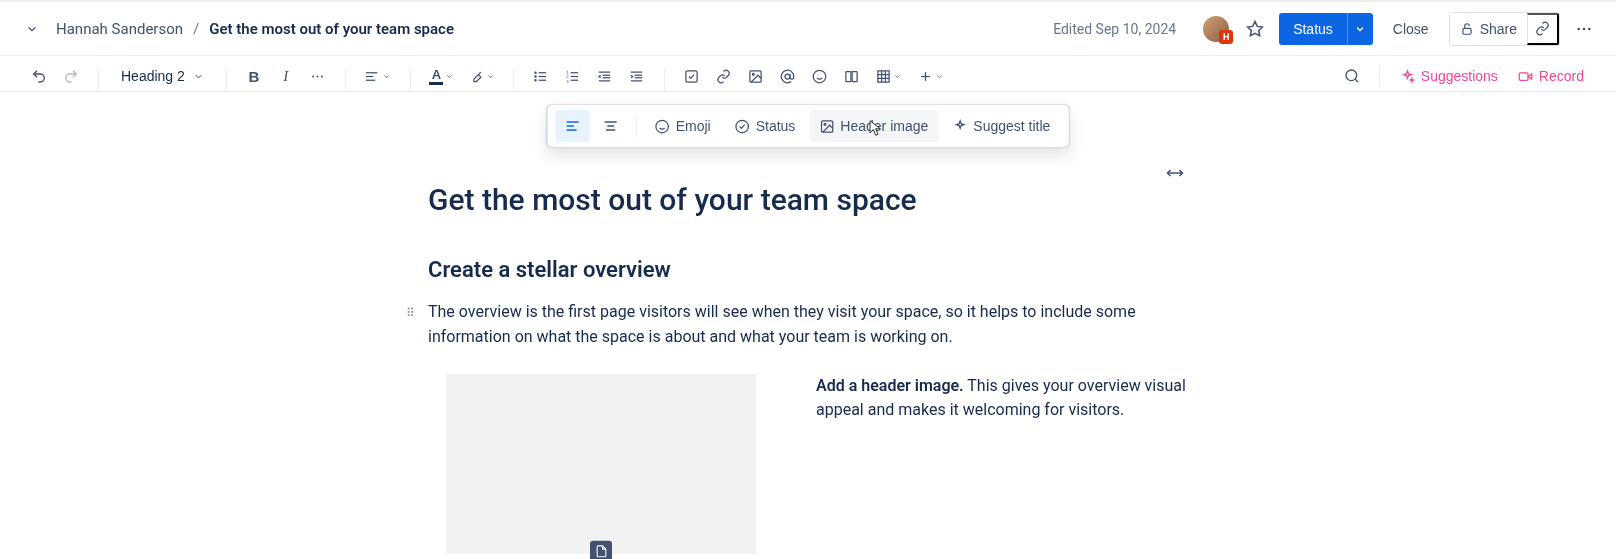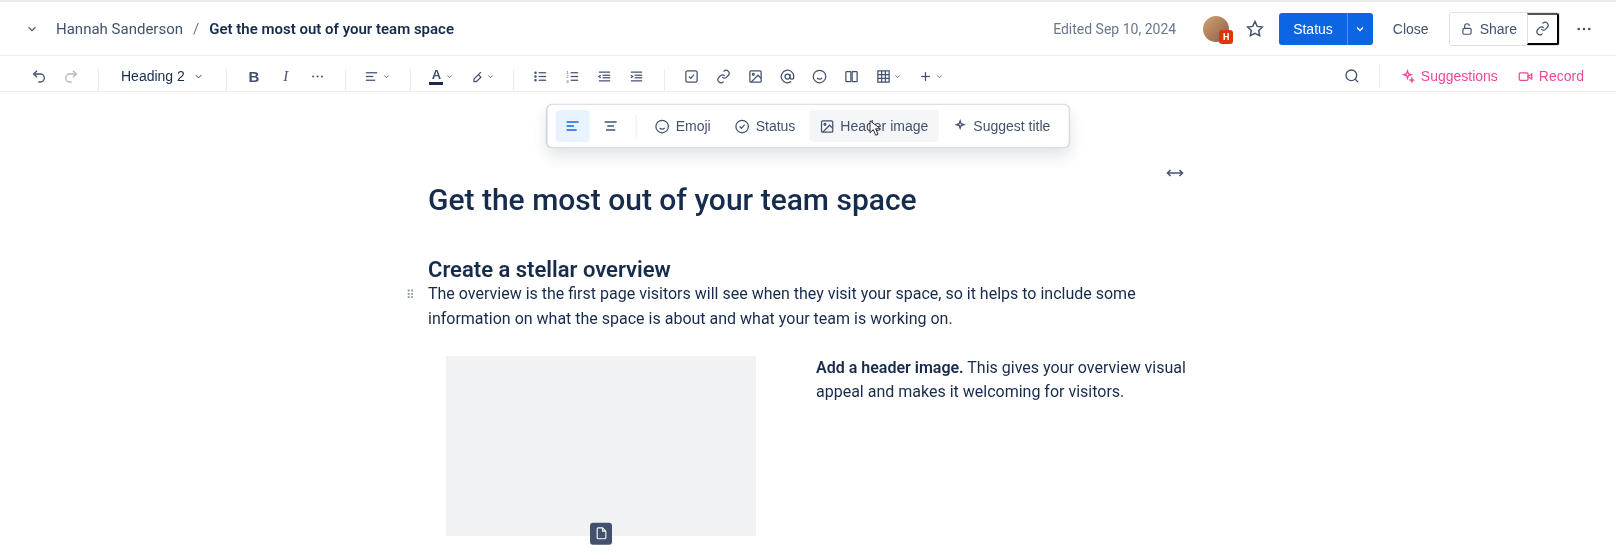--- a/index.html
+++ b/index.html
@@ -36,21 +36,21 @@
   .float-btn.icon-only { width:34px; padding:0; justify-content:center; }
   .float-btn.active { background:#E9F2FF; color:#0C66E4; }
   .float-btn.hover { background:#F4F5F7; }
   .float-sep { width:1px; height:22px; background:#EBECF0; margin:0 4px; }
   .cursor-fake { position:absolute; width:16px; height:16px; pointer-events:none; }
 
   .resize-handle { position:absolute; right:430px; top:70px; width:22px; height:22px; color:#42526E; display:flex; align-items:center; justify-content:center; font-size:14px; }
 
   .doc { max-width: 760px; margin: 0 auto; padding: 90px 0 0 0; }
   .page-title { font-size: 30px; font-weight: 500; color:#172B4D; margin-bottom: 40px; }
-  .h2 { font-size: 22px; font-weight: 600; color:#172B4D; }
+  .h2 { font-size: 22px; font-weight: 600; color:#172B4D; margin-bottom: 18px; }
   .para { font-size: 16px; line-height: 1.55; color:#172B4D; margin-bottom: 24px; position:relative; }
   .drag-dots { position:absolute; left:-22px; top:4px; color:#8993A4; font-size:12px; letter-spacing:-1px; }
   .two-col { display:flex; gap:60px; }
   .img-ph { width:310px; height:180px; background:#F1F2F4; position:relative; flex-shrink:0; margin-left:18px; }
   .img-ph-icon { position:absolute; bottom:0; left:50%; transform:translate(-50%, 40%); width:22px; height:22px; background:#42526E; border-radius:3px; display:flex; align-items:center; justify-content:center; color:#fff; }
   .col-r p { font-size:16px; line-height:1.55; color:#172B4D; margin-bottom:16px; }
   .col-r b { font-weight:600; }
 
   svg { display:block; }
 </style>

